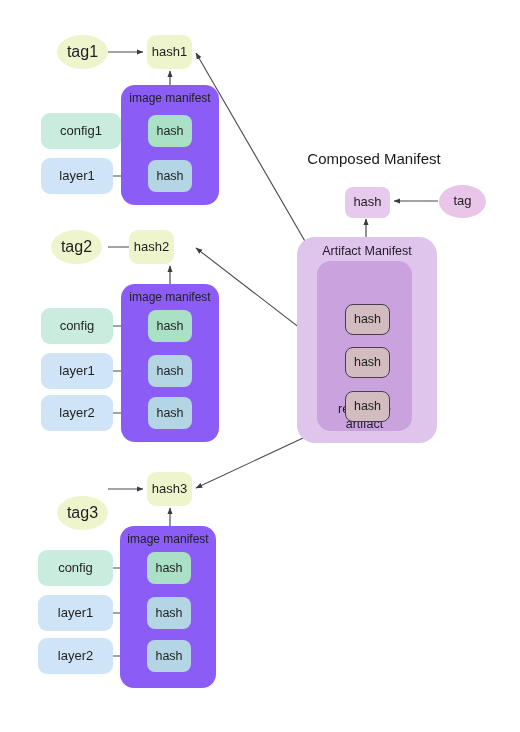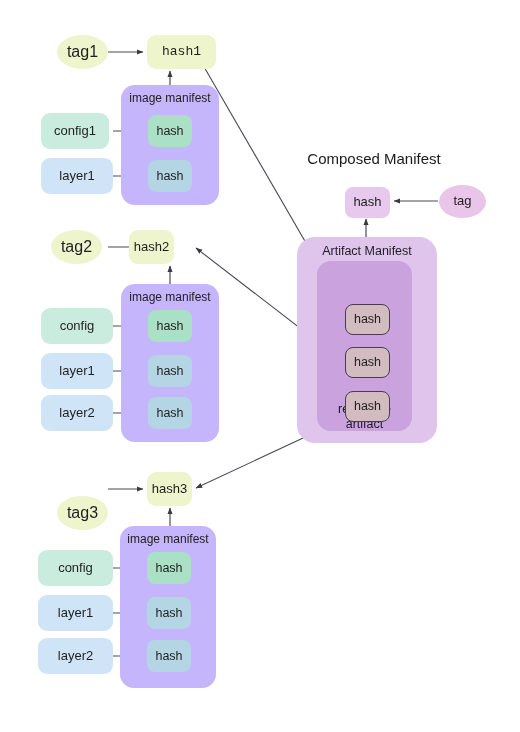--- a/index.html
+++ b/index.html
@@ -25,21 +25,21 @@
     display: flex;
     align-items: center;
     justify-content: center;
     text-align: center;
     color: #1f1f1f;
     line-height: 1.15;
     white-space: pre-line;
   }
   
   .manifest-box {
-    background: #c4b5fd;
+    background: #8b5cf6;
     border-radius: 14px;
     align-items: flex-start;
     padding-top: 7px;
     font-size: 12px;
     color: #222;
   }
   
   .tag-ellipse {
     background: #eef5cd;
     border-radius: 50%;
@@ -167,25 +167,25 @@
   </svg>
 
   <div class="node manifest-box" style="left:121px; top:85px; width:98px; height:120px;">
     <span>image manifest</span>
   </div>
 
   <div class="node tag-ellipse" style="left:57px; top:35px; width:51px; height:34px;">
     <span>tag1</span>
   </div>
 
-  <div class="node hash-top" style="left:147px; top:35px; width:69px; height:34px;font-family:Liberation Mono, monospace;">
+  <div class="node hash-top" style="left:147px; top:35px; width:45px; height:34px;">
     <span>hash1</span>
   </div>
 
-  <div class="node src-config" style="left:41px; top:113px; width:68px; height:36px;">
+  <div class="node src-config" style="left:41px; top:113px; width:80px; height:36px;">
     <span>config1</span>
   </div>
   <div class="node in-hash-config" style="left:148px; top:115px; width:44px; height:32px;">
     <span>hash</span>
   </div>
 
   <div class="node src-layer" style="left:41px; top:158px; width:72px; height:36px;">
     <span>layer1</span>
   </div>
   <div class="node in-hash-layer" style="left:148px; top:160px; width:44px; height:32px;">

